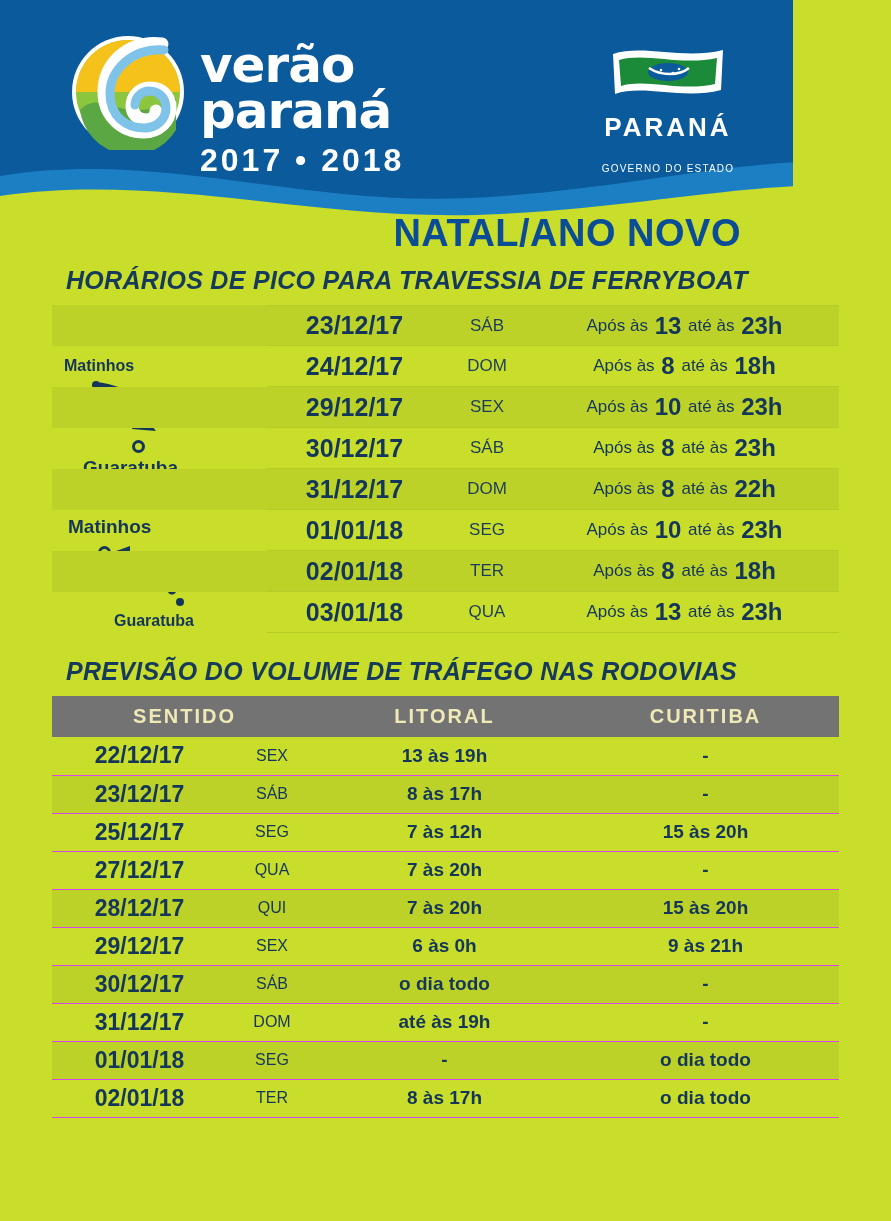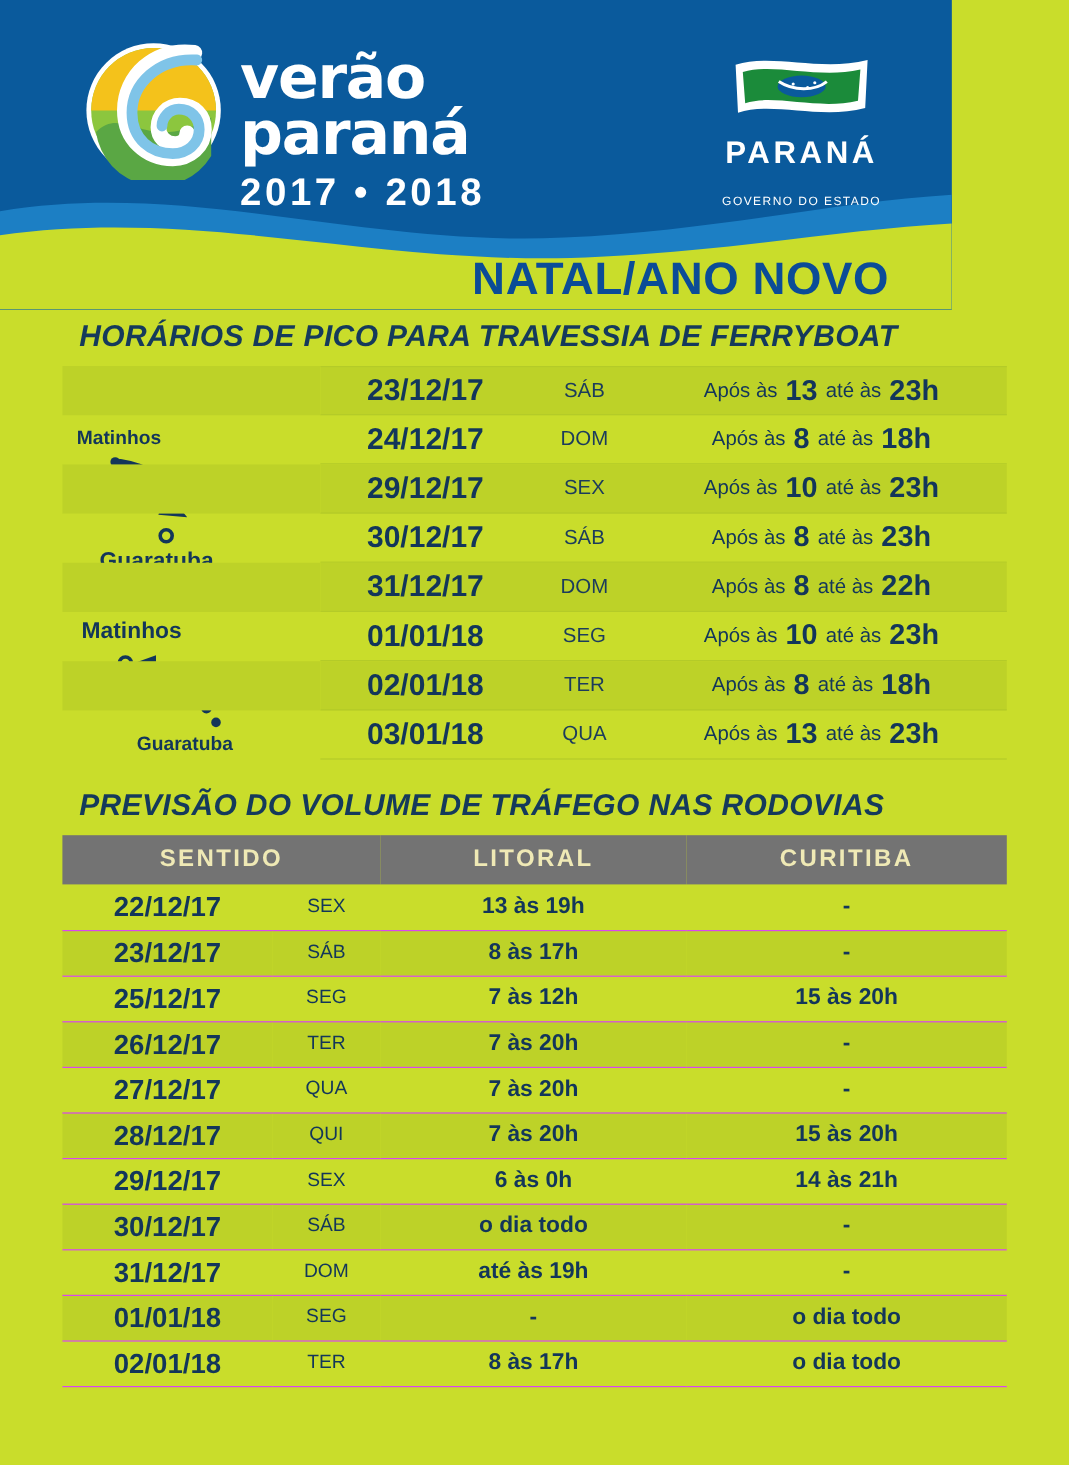--- a/index.html
+++ b/index.html
@@ -385,43 +385,37 @@
         <td class="td-dow">SÁB</td>
         <td class="td-lit">8 às 17h</td>
         <td class="td-cur">-</td>
       </tr>
       <tr>
         <td class="td-date">25/12/17</td>
         <td class="td-dow">SEG</td>
         <td class="td-lit">7 às 12h</td>
         <td class="td-cur">15 às 20h</td>
       </tr>
-      <tr class="alt">
-        <td class="td-date">26/12/17</td>
-        <td class="td-dow">TER</td>
-        <td class="td-lit">7 às 20h</td>
-        <td class="td-cur">-</td>
-      </tr>
       <tr>
         <td class="td-date">27/12/17</td>
         <td class="td-dow">QUA</td>
         <td class="td-lit">7 às 20h</td>
         <td class="td-cur">-</td>
       </tr>
       <tr class="alt">
         <td class="td-date">28/12/17</td>
         <td class="td-dow">QUI</td>
         <td class="td-lit">7 às 20h</td>
         <td class="td-cur">15 às 20h</td>
       </tr>
       <tr>
         <td class="td-date">29/12/17</td>
         <td class="td-dow">SEX</td>
         <td class="td-lit">6 às 0h</td>
-        <td class="td-cur">14 às 21h</td>
+        <td class="td-cur">9 às 21h</td>
       </tr>
       <tr class="alt">
         <td class="td-date">30/12/17</td>
         <td class="td-dow">SÁB</td>
         <td class="td-lit">o dia todo</td>
         <td class="td-cur">-</td>
       </tr>
       <tr>
         <td class="td-date">31/12/17</td>
         <td class="td-dow">DOM</td>

